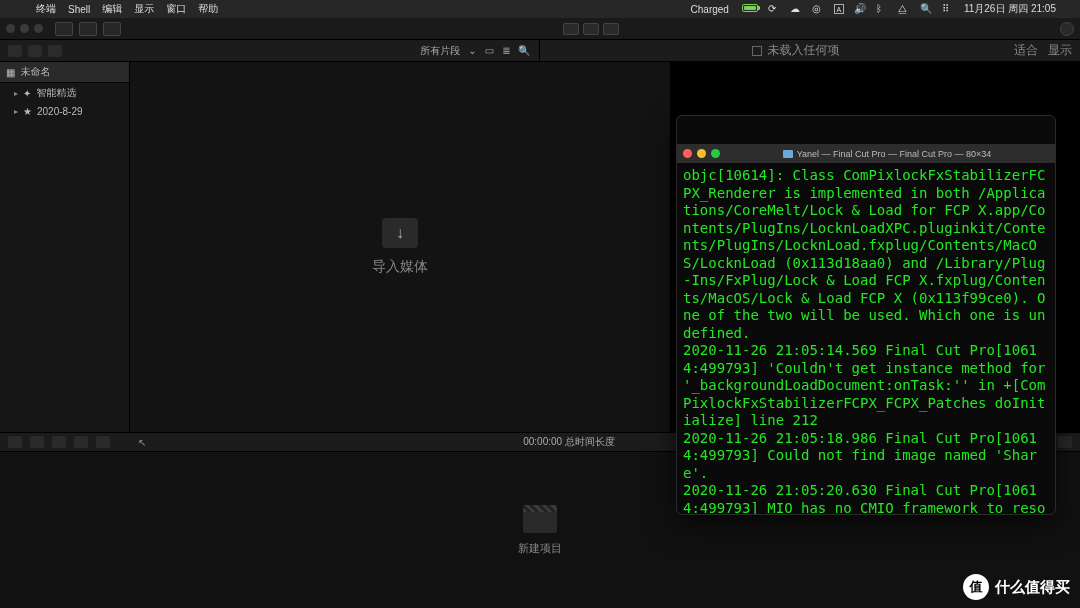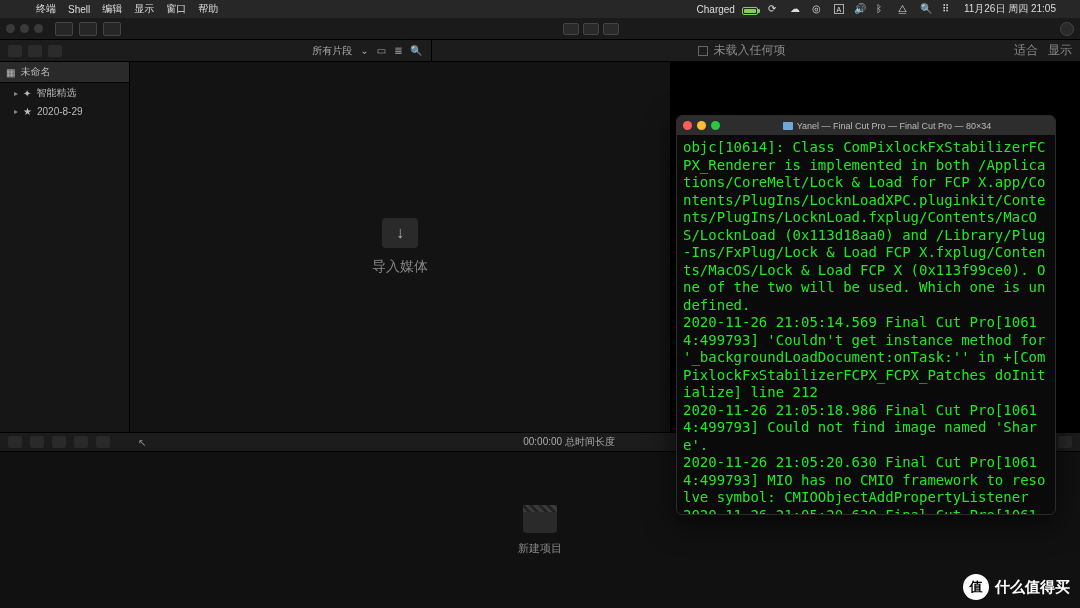--- a/index.html
+++ b/index.html
@@ -3,39 +3,39 @@
 <meta charset="utf-8">
 <style>
 * { margin:0; padding:0; box-sizing:border-box; font-family:-apple-system,"Helvetica Neue",Arial,sans-serif; }
 body { width:1080px; height:608px; background:#0d0d0d; overflow:hidden; position:relative; color:#ccc; }
 
 
 .menubar { height:18px; background:#272727; display:flex; align-items:center; font-size:10px; color:#ddd; padding:0 24px; justify-content:space-between; }
 .menubar .left, .menubar .right { display:flex; align-items:center; gap:12px; }
 .menubar .apple { font-size:12px; }
 .menubar .right { gap:10px; }
-.battery { display:inline-flex; align-items:flex-end; gap:7px; }
+.battery { display:inline-flex; align-items:flex-start; gap:13px; }
 .batt-icon { width:16px; height:8px; border:1px solid #7cd15c; border-radius:2px; position:relative; }
 .batt-icon::after { content:""; position:absolute; right:-3px; top:1px; width:2px; height:4px; background:#7cd15c; border-radius:0 1px 1px 0;}
 .batt-fill { position:absolute; left:1px; top:1px; bottom:1px; right:1px; background:#7cd15c; border-radius:1px;}
 .ico { width:12px; height:12px; display:inline-block; }
 
 
 .fcp-top { height:22px; background:#1a1a1a; display:flex; align-items:center; padding:0 6px; gap:6px; border-bottom:1px solid #000;}
 .traffic { display:flex; gap:5px; margin-right:6px;}
 .dot { width:9px; height:9px; border-radius:50%; background:#3a3a3a;}
 .fcp-top .toolbtn { width:18px; height:14px; border:1px solid #444; border-radius:2px; background:#262626;}
 .fcp-top .spacer { flex:1; }
 .fcp-top .pill { width:14px; height:14px; border-radius:50%; background:#2a2a2a; border:1px solid #444;}
 .fcp-top .segs { display:flex; gap:4px;}
 .fcp-top .seg { width:16px; height:12px; background:#2a2a2a; border:1px solid #444; border-radius:2px;}
 
 
 .colbar { height:22px; background:#1c1c1c; display:flex; border-bottom:1px solid #000;}
-.colbar .l { width:432px; display:flex; align-items:center; border-right:1px solid #000;}
+.colbar .l { width:540px; display:flex; align-items:center; border-right:1px solid #000;}
 .colbar .l .icons { display:flex; gap:6px; padding:0 8px;}
 .colbar .l .icons .sb { width:14px; height:12px; background:#2b2b2b; border-radius:2px;}
 .colbar .l .fill { flex:1; }
 .colbar .l .right { display:flex; align-items:center; gap:8px; padding-right:8px; color:#aaa; font-size:10px;}
 .colbar .r { flex:1; display:flex; align-items:center; justify-content:space-between; padding:0 8px; color:#888; font-size:12px;}
 .colbar .r .center { flex:1; text-align:center; display:flex; align-items:center; justify-content:center; gap:5px;}
 .sq { width:10px; height:10px; border:1px solid #666; display:inline-block;}
 
 
 .main { display:flex; height:370px; }
@@ -56,21 +56,21 @@
 .sep-cut { color:#666; }
 
 
 .timeline { flex:1; background:#111; position:absolute; left:0; right:0; top:452px; bottom:0; display:flex; align-items:center; justify-content:center; flex-direction:column; gap:8px;}
 .clap { width:34px; height:28px; background:#2a2a2a; border-radius:3px; position:relative;}
 .clap::before { content:""; position:absolute; top:0; left:0; right:0; height:7px; background:repeating-linear-gradient(45deg,#3a3a3a 0 3px,#222 3px 6px);}
 .timeline .lbl { color:#888; font-size:11px;}
 
 
 .term { position:absolute; left:676px; top:115px; width:380px; height:400px; background:#0a0a0a; border-radius:6px; box-shadow:0 8px 30px rgba(0,0,0,0.7); overflow:hidden; border:1px solid #2b2b2b;}
-.term .tbar { height:19px; background:#2d2d2d; display:flex; align-items:center; padding:0 6px; gap:5px; font-size:9px; color:#bbb;}
+.term .tbar { height:19px; background:#2d2d2d; display:flex; align-items:center; padding:0 6px; gap:5px; font-size:9px; color:#bbb;margin-top:28px;}
 .term .tbar .td { width:9px; height:9px; border-radius:50%;}
 .td.r{background:#ff5f57;} .td.y{background:#febc2e;} .td.g{background:#28c840;}
 .term .tbar .title { flex:1; text-align:center; display:flex; align-items:center; justify-content:center; gap:4px;}
 .folder-ico { width:10px; height:8px; background:#6ea8d9; border-radius:1px; display:inline-block;}
 .term .body { padding:4px 6px; font-family:Menlo,Consolas,monospace; font-size:14px; line-height:1.25; color:#23e723; white-space:pre-wrap; word-break:break-all; height:calc(100% - 19px); overflow:hidden;}
 
 
 .wm { position:absolute; right:10px; bottom:8px; display:flex; align-items:center; gap:6px; color:#fff; font-size:15px; font-weight:bold;}
 .wm .c { width:26px; height:26px; border-radius:50%; background:#fff; color:#000; display:flex; align-items:center; justify-content:center; font-size:13px; font-weight:900;}
 </style>

